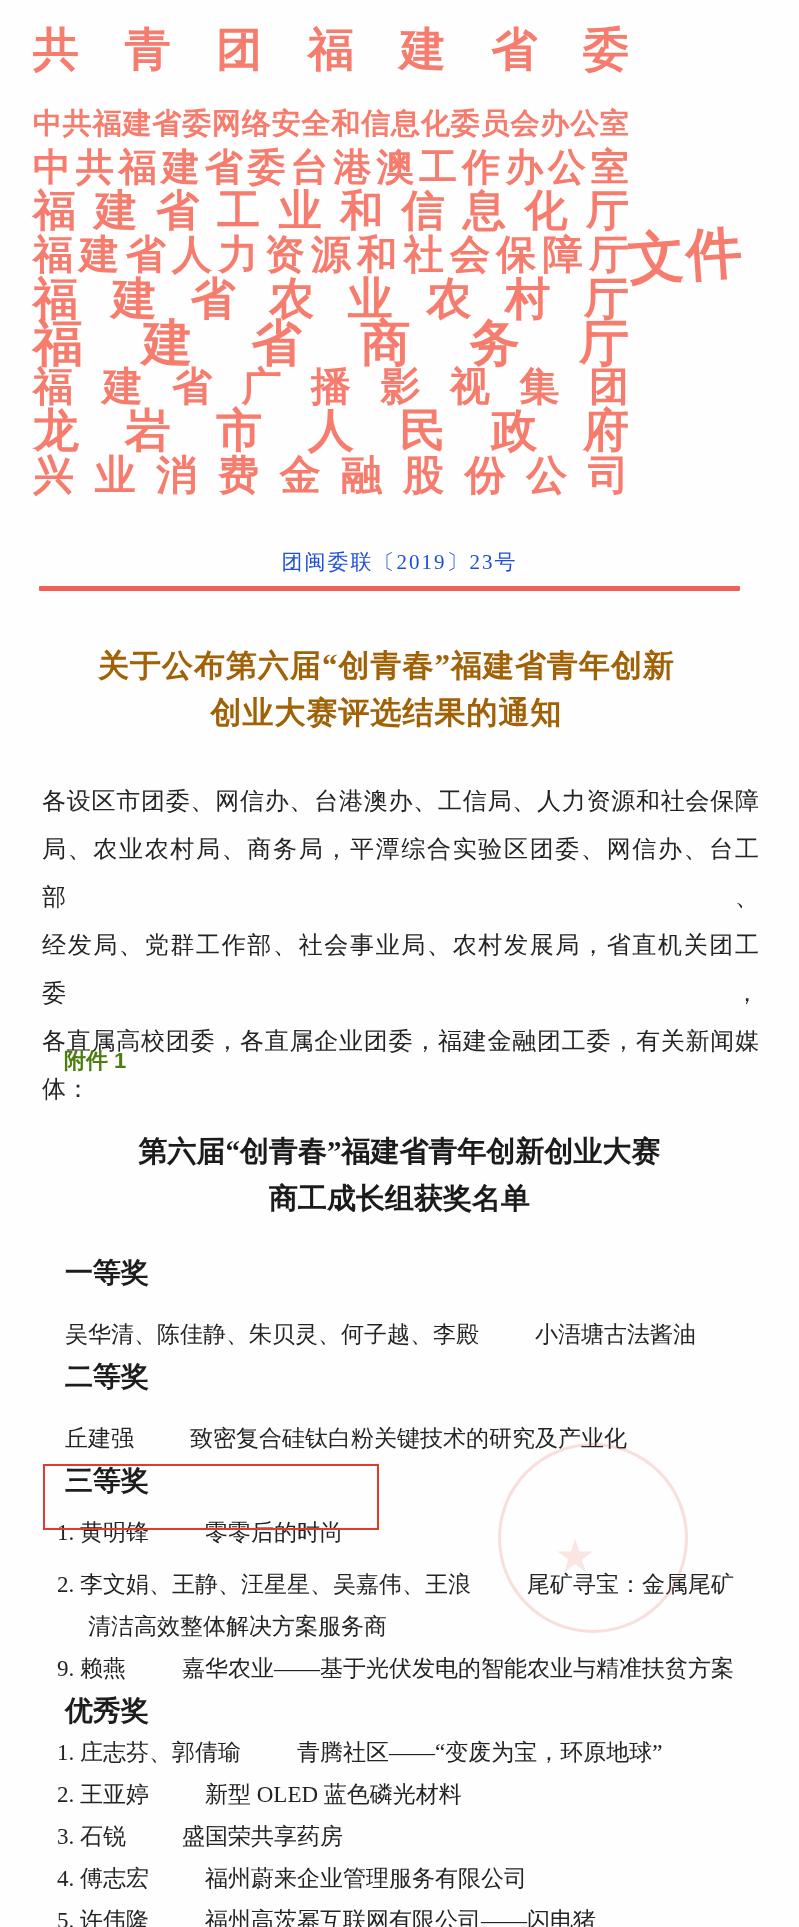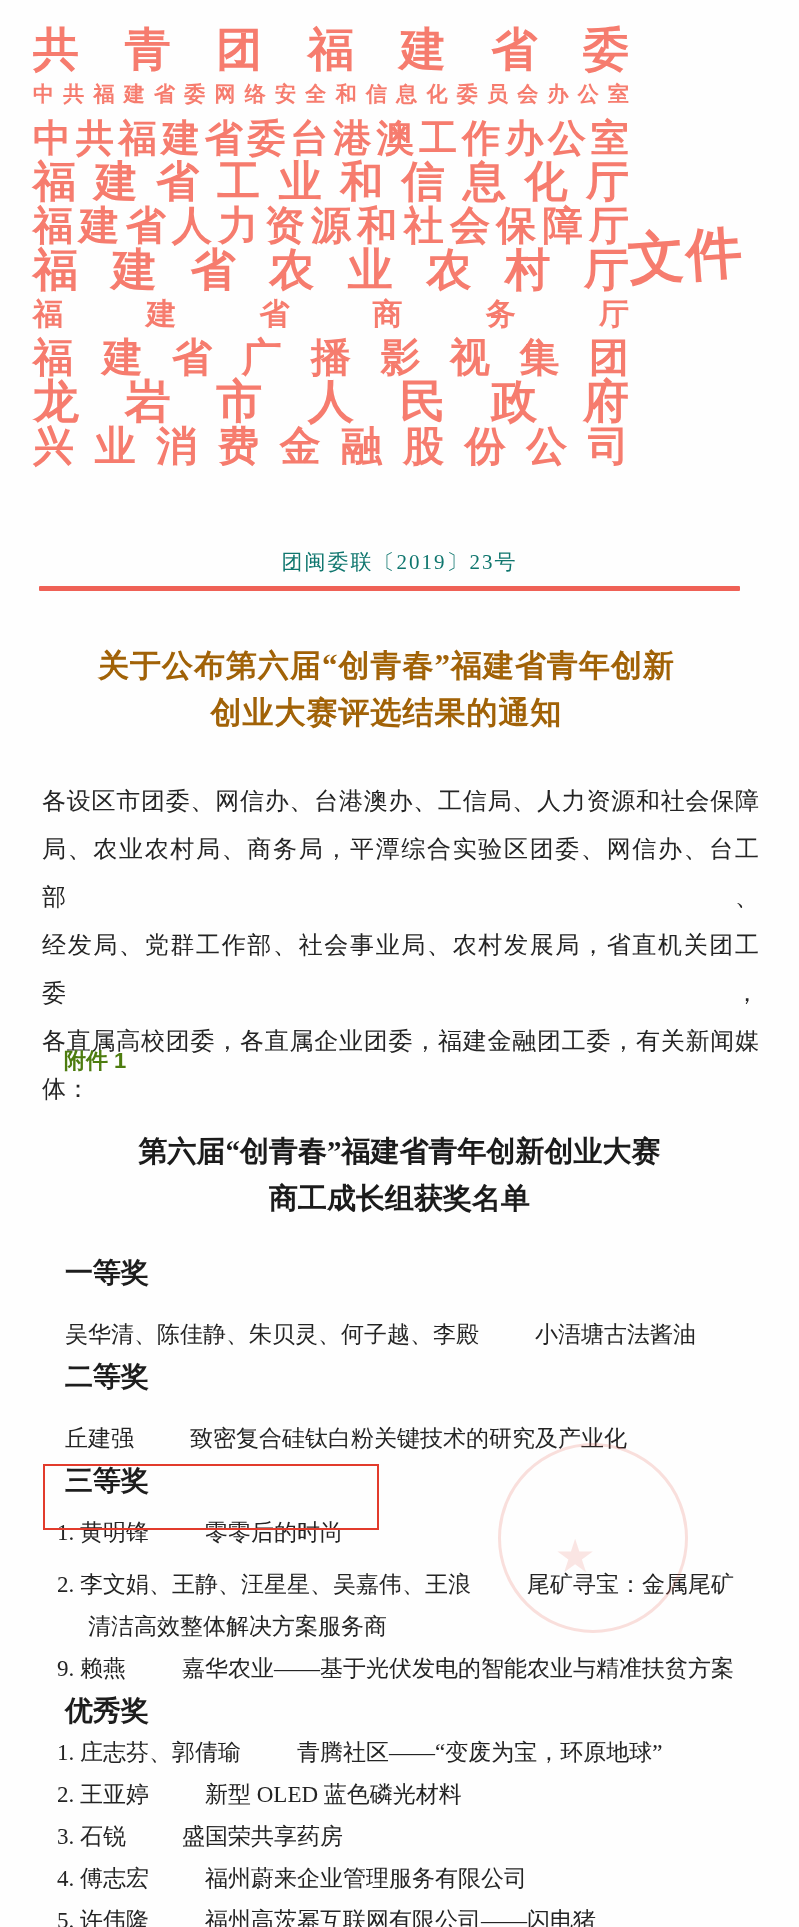--- a/index.html
+++ b/index.html
@@ -15,38 +15,38 @@
   .issuers{
     position:absolute;left:33px;top:28px;width:596px;
   }
   .il{
     display:block;height:44px;line-height:44px;
     text-align:justify;text-align-last:justify;
     color:#f67c6e;font-weight:700;
     white-space:normal;
   }
   .il:nth-child(1){font-size:46px;}
-  .il:nth-child(2){font-size:21px;}
+  .il:nth-child(2){font-size:29px;margin-top:29px;}
   .il:nth-child(3){font-size:38px;}
   .il:nth-child(4){font-size:43px;}
   .il:nth-child(5){font-size:40px;}
   .il:nth-child(6){font-size:45px;}
-  .il:nth-child(7){font-size:30px;}
+  .il:nth-child(7){font-size:50px;}
   .il:nth-child(8){font-size:40px;}
   .il:nth-child(9){font-size:46px;}
   .il:nth-child(10){font-size:41px;}
   .doc-type{
     position:absolute;left:628px;top:218px;width:130px;
     font-size:56px;font-weight:700;color:#f67c6e;
     transform:rotate(-4deg);letter-spacing:2px;
     font-family:"Liberation Serif","DejaVu Serif",serif;
   }
   .doc-number{
     position:absolute;left:0;top:548px;width:799px;
-    text-align:center;font-size:21px;letter-spacing:2px;color:#0f766e;
+    text-align:center;font-size:21px;letter-spacing:2px;color:#1d4ed8;
   }
   .red-rule{
     position:absolute;left:39px;top:586px;width:701px;height:5px;
     background:#ef6156;border-radius:1px;
   }
   
   .title{
     position:absolute;left:0;top:642px;width:773px;
     text-align:center;font-size:31px;font-weight:700;color:#a16207;
     line-height:47px;letter-spacing:1px;

